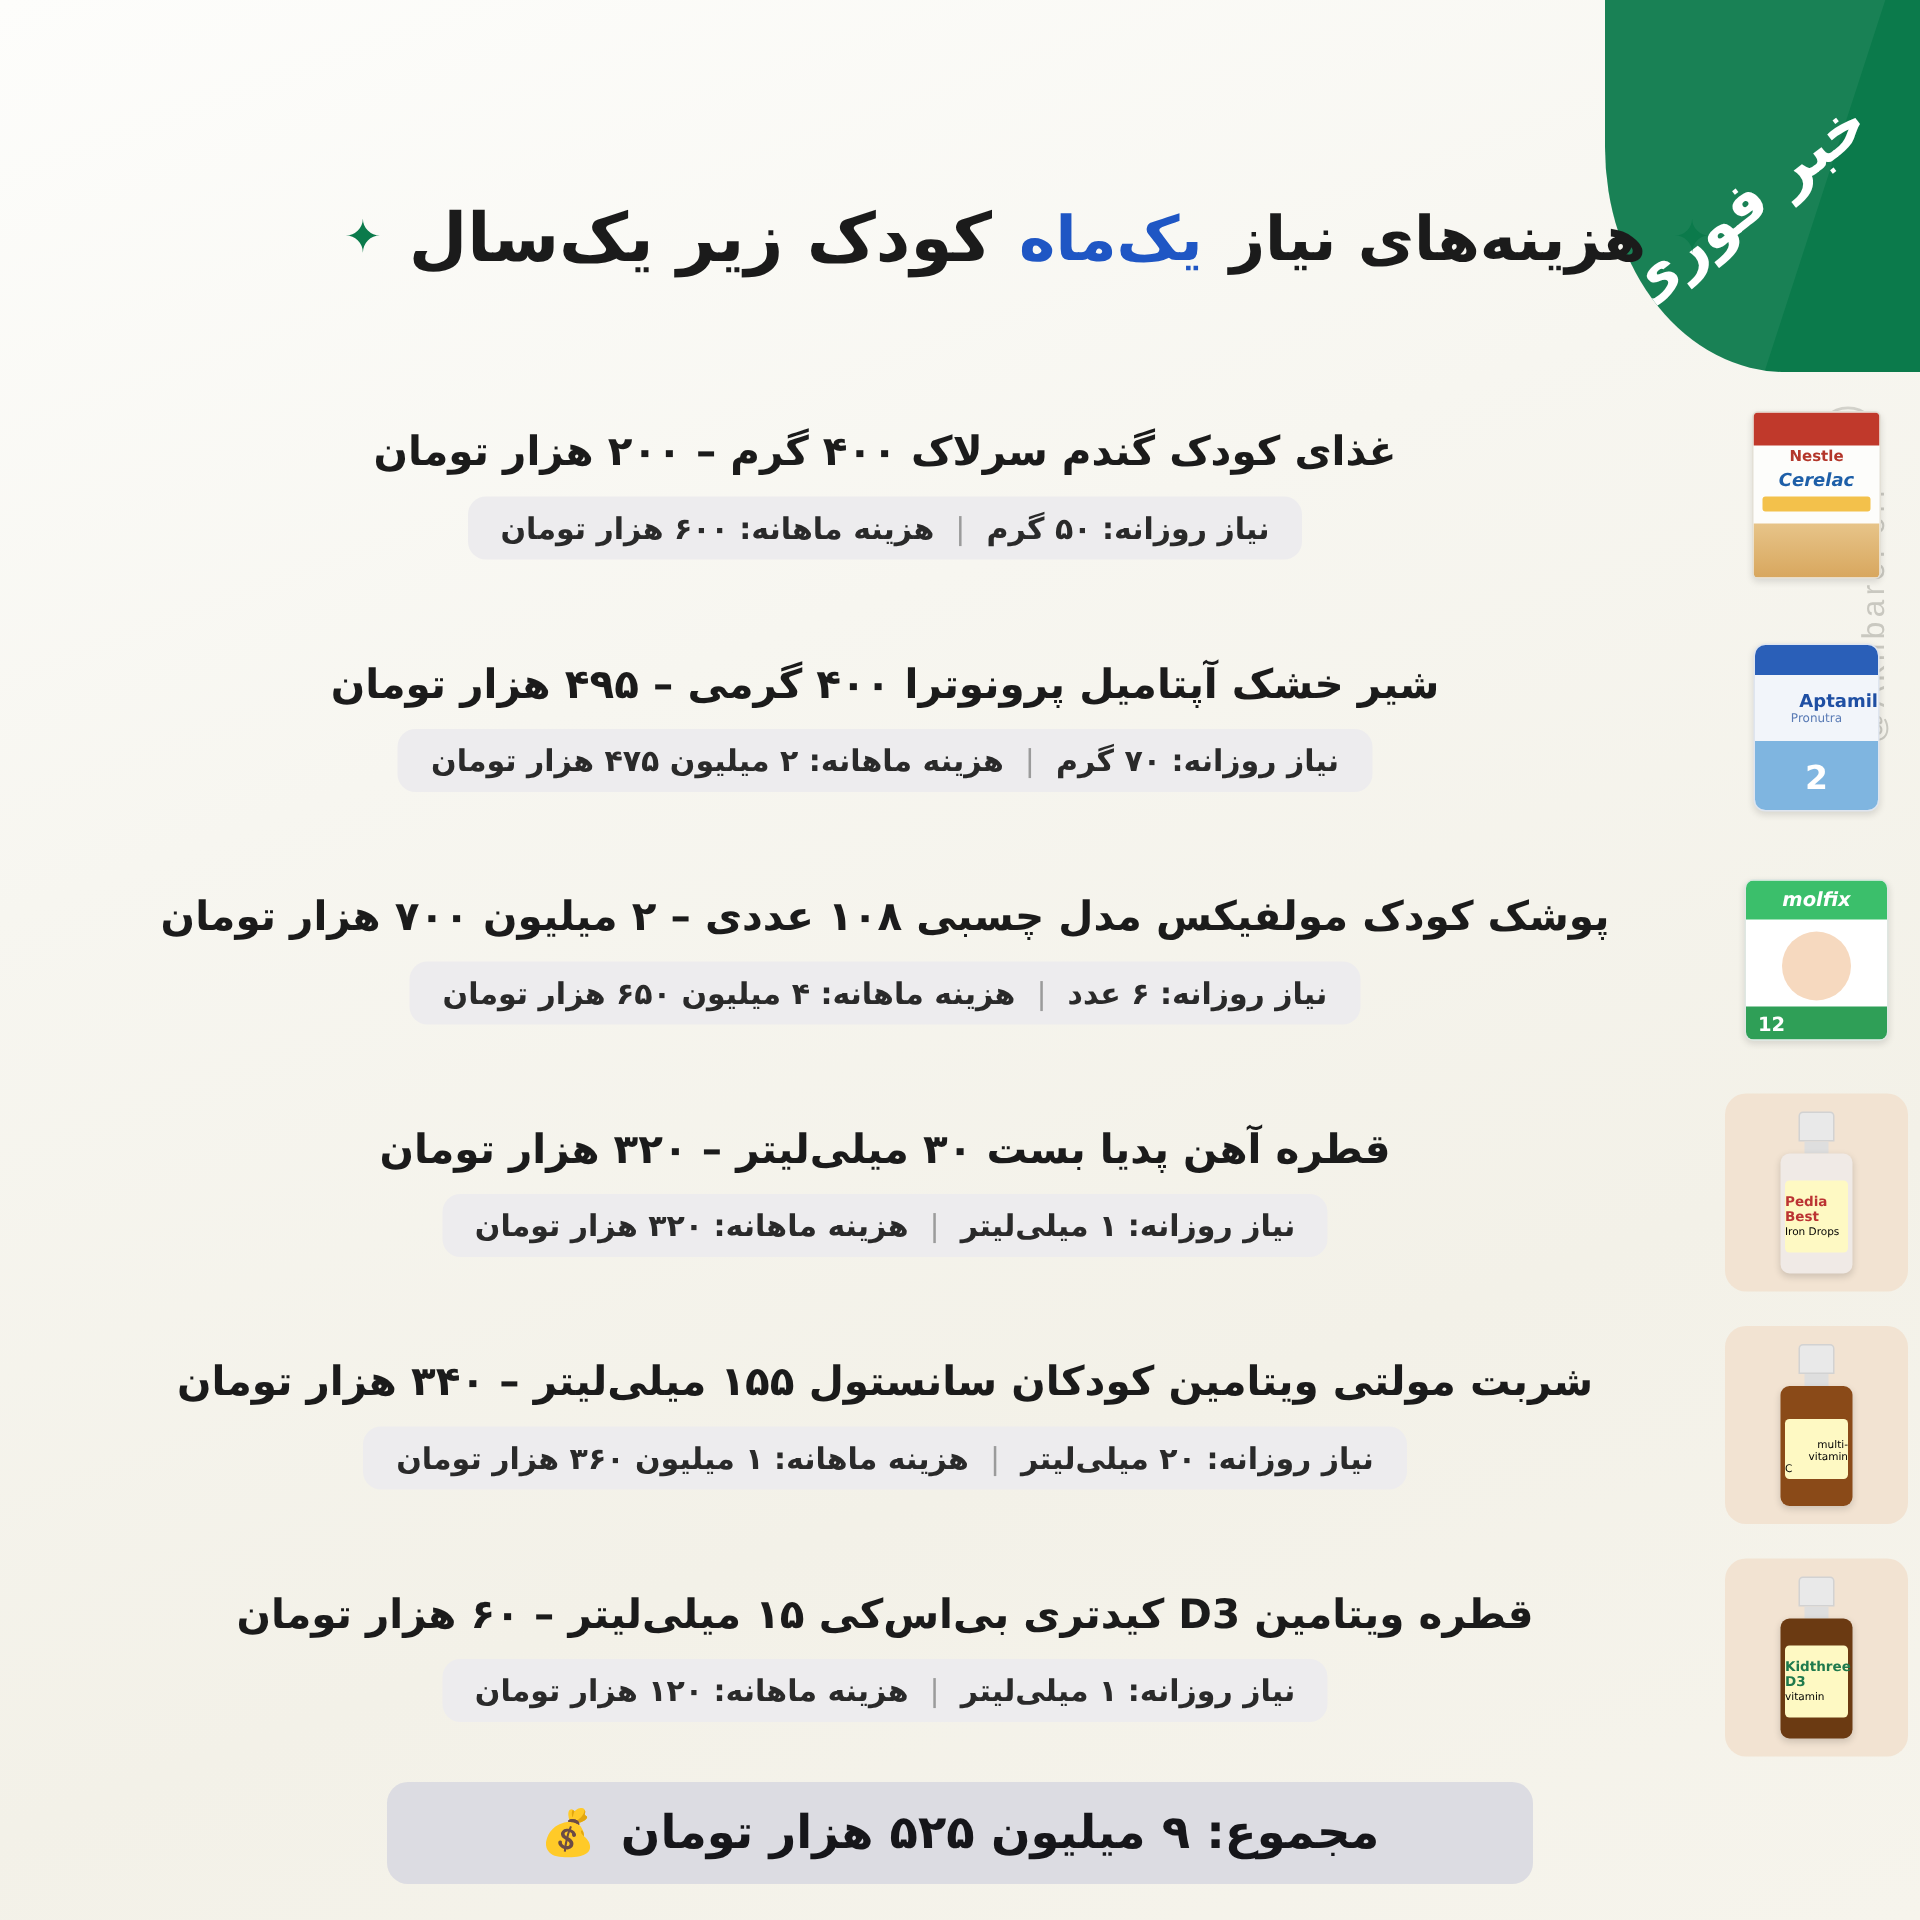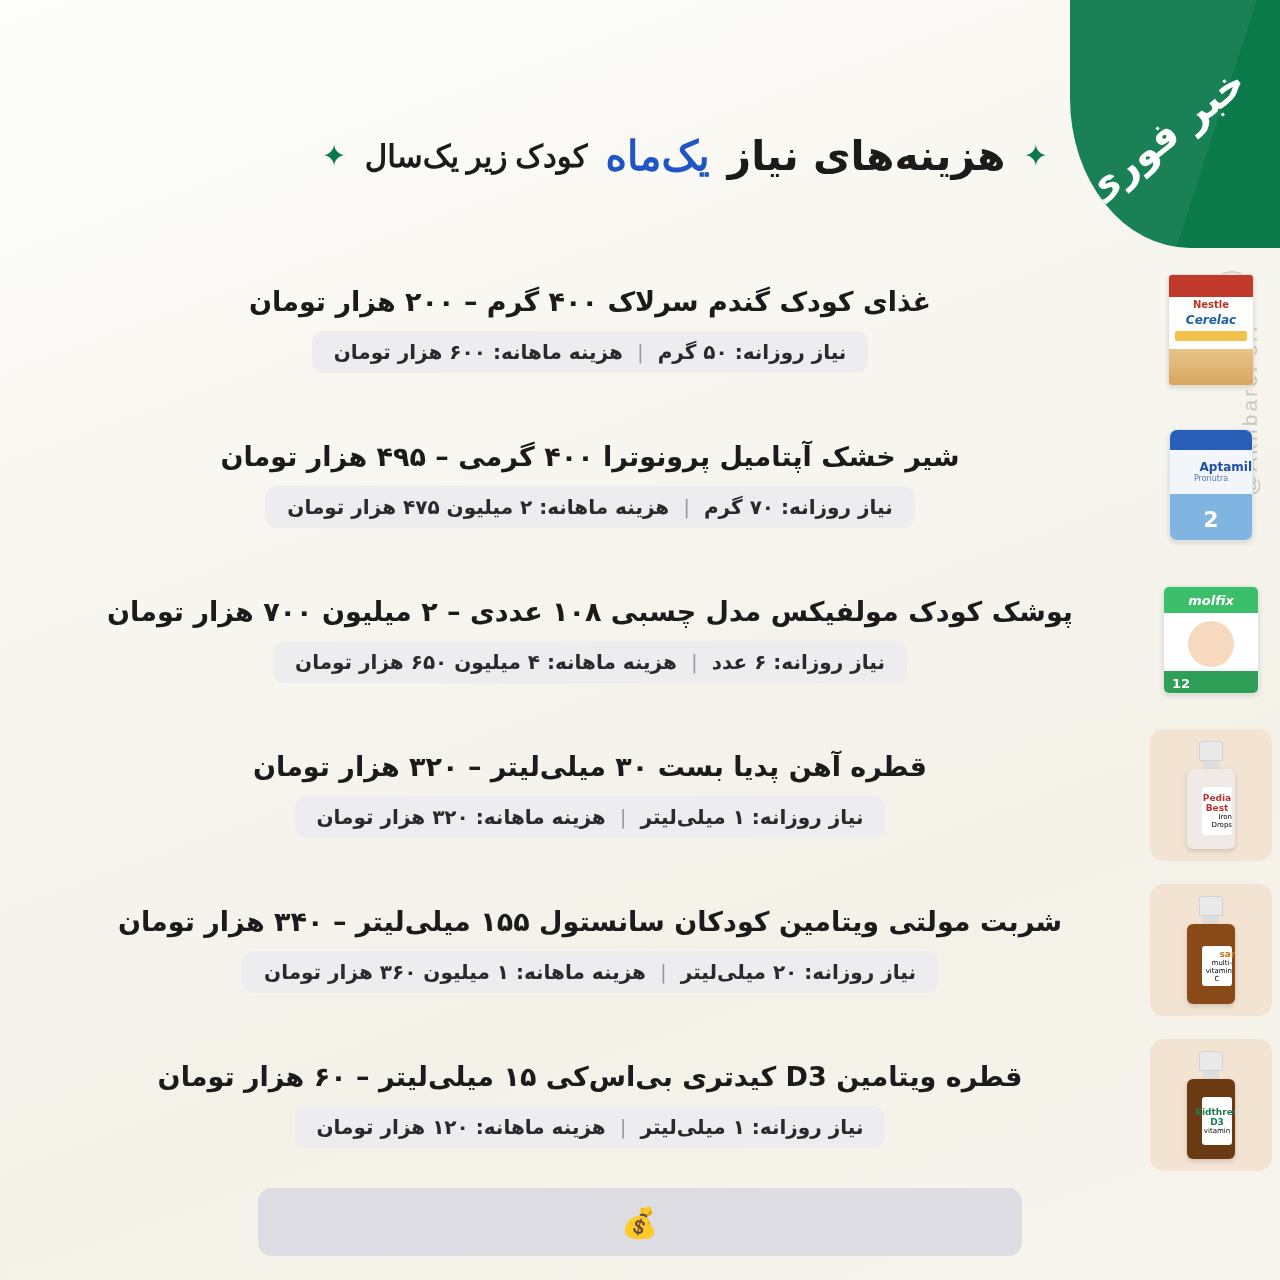--- a/index.html
+++ b/index.html
@@ -67,22 +67,22 @@
     right: 70px;
     left: 160px;
     display: flex;
     align-items: center;
     justify-content: center;
     gap: 18px;
     white-space: nowrap;
   }
   .headline .star { color: #0b7a4b; font-size: 30px; line-height: 1; }
   .headline .t1 { font-size: 41px; font-weight: 700; color: #1b1b1b; }
-  .headline .t2 { font-size: 41px; font-weight: 700; color: #1f56c4; font-family: Liberation Serif, serif; }
-  .headline .t3 { font-size: 31px; font-weight: 700; color: #1b1b1b; font-family: Liberation Serif, serif; }
+  .headline .t2 { font-size: 41px; font-weight: 700; color: #1f56c4; }
+  .headline .t3 { font-size: 45px; font-weight: 700; color: #1b1b1b; }
 
   
   .rows { position: absolute; top: 252px; right: 0; left: 0; }
   .row {
     position: relative;
     height: 155px;
     display: flex;
     align-items: center;
     justify-content: flex-start;
     padding-right: 140px;
@@ -148,21 +148,21 @@
   .pack-mol .mlogo { position: absolute; top: 6px; left: 0; right: 0; text-align: center; color: #fff; font-size: 13px; font-weight: 700; font-style: italic;}
   .pack-mol .face { position: absolute; top: 34px; left: 50%; transform: translateX(-50%); width: 46px; height: 46px; border-radius: 50%; background: #f6d9bf;}
   .pack-mol .mbar { position: absolute; bottom: 0; left: 0; right: 0; height: 22px; background: #2f9f57; }
   .pack-mol .mnum { position: absolute; bottom: 2px; left: 8px; color: #fff; font-size: 13px; font-weight: 700;}
 
   
   .bottle { position: relative; width: 48px; height: 108px; display: flex; flex-direction: column; align-items: center; }
   .bottle .cap { width: 24px; height: 20px; border-radius: 3px 3px 0 0; background: #e9e9e9; border:1px solid #d2d2d2;}
   .bottle .neck { width: 16px; height: 8px; background: #dedede; }
   .bottle .body { width: 48px; flex: 1; border-radius: 6px; position: relative; overflow: hidden; box-shadow: 0 2px 5px rgba(0,0,0,.15);}
-  .bottle .label { position: absolute; top: 18px; left: 3px; right: 3px; bottom: 14px; background: #ffffff; border-radius: 3px; display:flex; flex-direction:column; align-items:center; justify-content:center;margin-left:12px; }
+  .bottle .label { position: absolute; top: 18px; left: 3px; right: 3px; bottom: 14px; background: #fef9c3; border-radius: 3px; display:flex; flex-direction:column; align-items:flex-end; justify-content:center; }
   .bottle .label .l1 { font-size: 9px; font-weight: 700; }
   .bottle .label .l2 { font-size: 7px; }
   .b-pedia .body { background: #f0eae6; }
   .b-pedia .label .l1 { color: #b33; }
   .b-sano .body { background: #8a4a18; }
   .b-sano .label { top: 22px; bottom: 18px; }
   .b-sano .label .l1 { color: #c8761e; padding-left: 48px; }
   .b-kid .body { background: #6b3a12; }
   .b-kid .label .l1 { color: #1f7a4d; }
 
@@ -338,16 +338,17 @@
           <span>نیاز روزانه: ۱ میلی‌لیتر</span>
           <span class="sep">|</span>
           <span>هزینه ماهانه: ۱۲۰ هزار تومان</span>
         </div>
       </div>
     </div>
 
   </div>
 
   <div class="total">
+    <span class="ttext">مجموع: ۹ میلیون ۵۲۵ هزار تومان</span>
     <span class="money">💰</span>
   </div>
 
 </div>
 
 </body></html>

